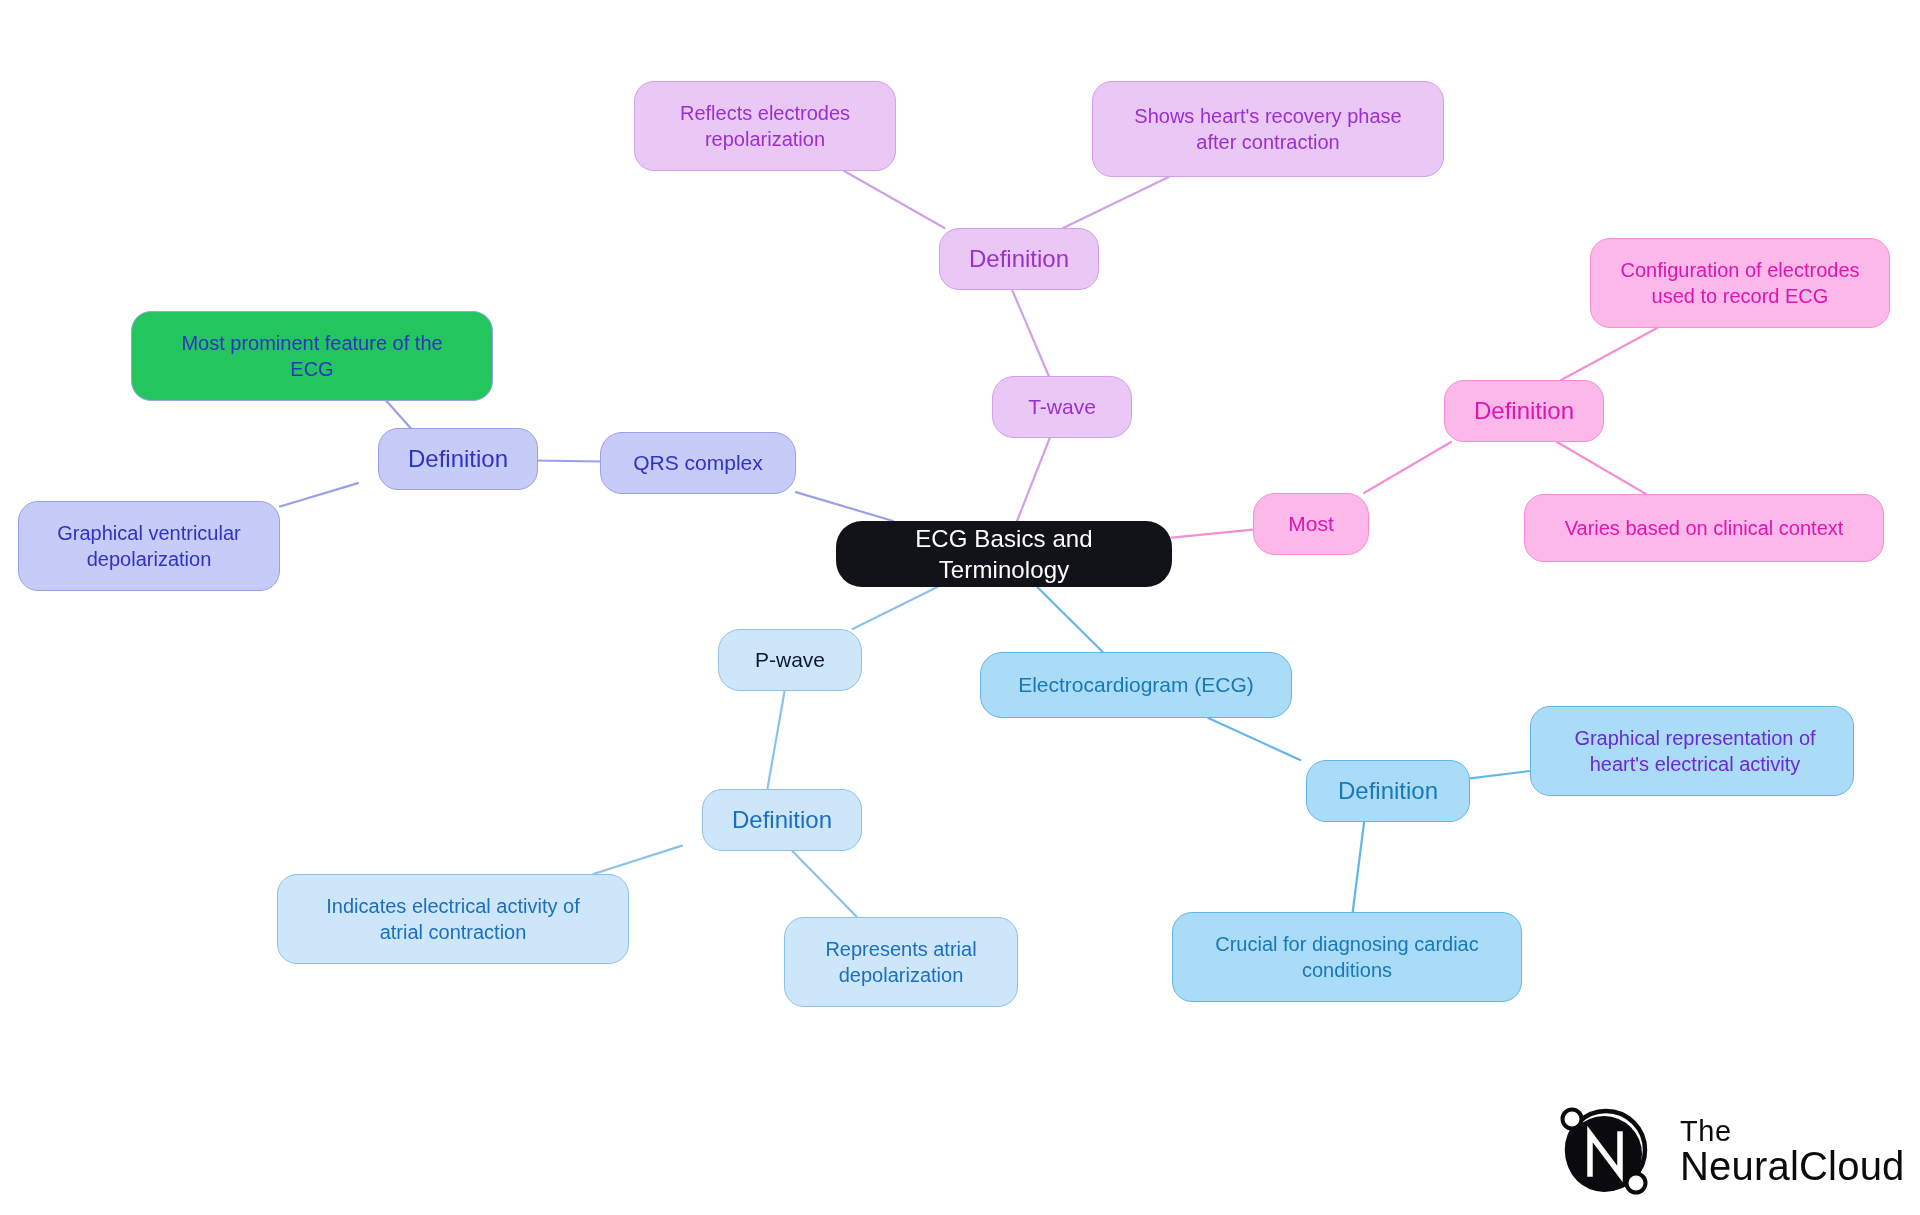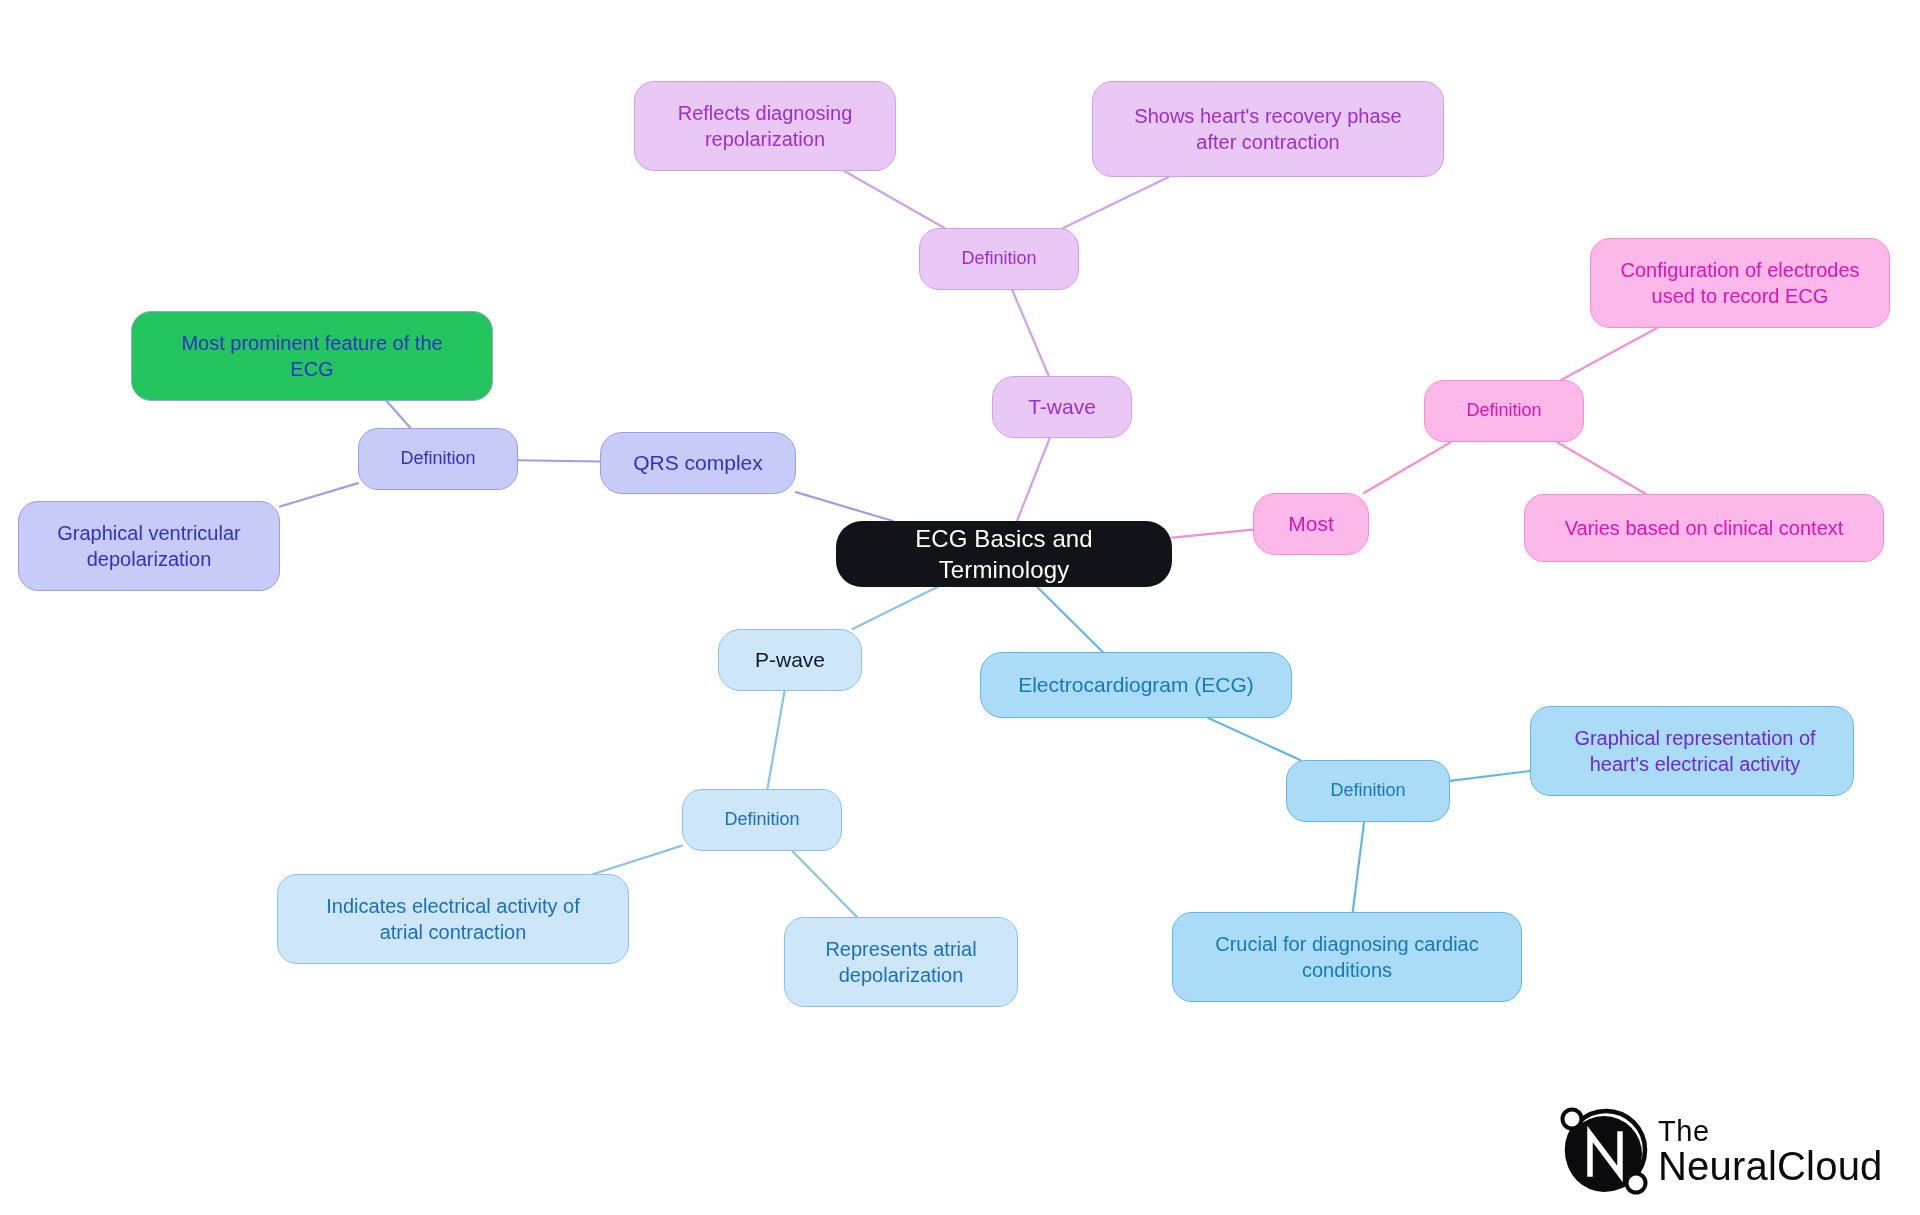--- a/index.html
+++ b/index.html
@@ -45,33 +45,33 @@
     z-index: 3;
   }
   .node.root {
     border-radius: 26px;
     border-width: 0;
     font-size: 24px;
     letter-spacing: .1px;
     z-index: 5;
   }
   .node.lvl1 { font-size: 21px; border-radius: 22px; }
-  .node.lvl2 { font-size: 18px; border-radius: 20px; }
+  .node.lvl2 { font-size: 24px; border-radius: 20px; margin-left: 20px; }
   .node.lvl3 { font-size: 20px; border-radius: 20px; }
 
   
   #logo {
     position: absolute;
     left: 1552px;
     top: 1098px;
     width: 350px;
     height: 108px;
     display: flex;
     align-items: center;
-    gap: 2px;
+    gap: 24px;
     z-index: 6;
   }
   #logo-mark { width: 104px; height: 104px; flex: 0 0 104px; }
   #logo-words {
     display: flex;
     flex-direction: column;
     justify-content: center;
     color: #0b0b0d;
     line-height: 1.02;
   }
@@ -117,21 +117,21 @@
   <div id="node-layer">
       <div class="node root" style="left: 836px; top: 521px; width: 336px; height: 66px; background: rgb(18, 19, 25); color: rgb(255, 255, 255); border-color: transparent;"><span>ECG Basics and Terminology</span></div>
       <div class="node lvl1" style="left: 600px; top: 432px; width: 196px; height: 62px; background: rgb(199, 203, 247); border-color: rgb(154, 160, 232); color: rgb(47, 51, 196);"><span>QRS complex</span></div>
       <div class="node lvl2" style="left: 358px; top: 428px; width: 160px; height: 62px; background: rgb(199, 203, 247); border-color: rgb(154, 160, 232); color: rgb(47, 51, 196);"><span>Definition</span></div>
       <div class="node lvl3" style="left: 131px; top: 272px; width: 362px; height: 90px; background: #22c55e; border-color: rgb(154, 160, 232); color: rgb(47, 51, 196); margin-top: 39px;"><span>Most prominent feature of the
 ECG</span></div>
       <div class="node lvl3" style="left: 18px; top: 501px; width: 262px; height: 90px; background: rgb(199, 203, 247); border-color: rgb(154, 160, 232); color: rgb(47, 51, 196);"><span>Graphical ventricular
 depolarization</span></div>
       <div class="node lvl1" style="left: 992px; top: 376px; width: 140px; height: 62px; background: rgb(233, 200, 245); border-color: rgb(208, 160, 232); color: rgb(155, 47, 209);"><span>T-wave</span></div>
       <div class="node lvl2" style="left: 919px; top: 228px; width: 160px; height: 62px; background: rgb(233, 200, 245); border-color: rgb(208, 160, 232); color: rgb(155, 47, 209);"><span>Definition</span></div>
-      <div class="node lvl3" style="left: 634px; top: 81px; width: 262px; height: 90px; background: rgb(233, 200, 245); border-color: rgb(208, 160, 232); color: rgb(155, 47, 209);"><span>Reflects diagnosing
+      <div class="node lvl3" style="left: 634px; top: 81px; width: 262px; height: 90px; background: rgb(233, 200, 245); border-color: rgb(208, 160, 232); color: rgb(155, 47, 209);"><span>Reflects electrodes
 repolarization</span></div>
       <div class="node lvl3" style="left: 1092px; top: 81px; width: 352px; height: 96px; background: rgb(233, 200, 245); border-color: rgb(208, 160, 232); color: rgb(155, 47, 209);"><span>Shows heart's recovery phase
 after contraction</span></div>
       <div class="node lvl1" style="left: 1253px; top: 493px; width: 116px; height: 62px; background: rgb(251, 184, 232); border-color: rgb(245, 142, 212); color: rgb(224, 20, 176);"><span>Most</span></div>
       <div class="node lvl2" style="left: 1424px; top: 380px; width: 160px; height: 62px; background: rgb(251, 184, 232); border-color: rgb(245, 142, 212); color: rgb(224, 20, 176);"><span>Definition</span></div>
       <div class="node lvl3" style="left: 1590px; top: 238px; width: 300px; height: 90px; background: rgb(251, 184, 232); border-color: rgb(245, 142, 212); color: rgb(224, 20, 176);"><span>Configuration of electrodes
 used to record ECG</span></div>
       <div class="node lvl3" style="left: 1524px; top: 494px; width: 360px; height: 68px; background: rgb(251, 184, 232); border-color: rgb(245, 142, 212); color: rgb(224, 20, 176);"><span>Varies based on clinical context</span></div>
       <div class="node lvl1" style="left: 980px; top: 652px; width: 312px; height: 66px; background: rgb(170, 220, 247); border-color: rgb(99, 182, 232); color: rgb(24, 120, 184);"><span>Electrocardiogram (ECG)</span></div>
       <div class="node lvl2" style="left: 1286px; top: 760px; width: 164px; height: 62px; background: rgb(170, 220, 247); border-color: rgb(99, 182, 232); color: rgb(24, 120, 184);"><span>Definition</span></div>

